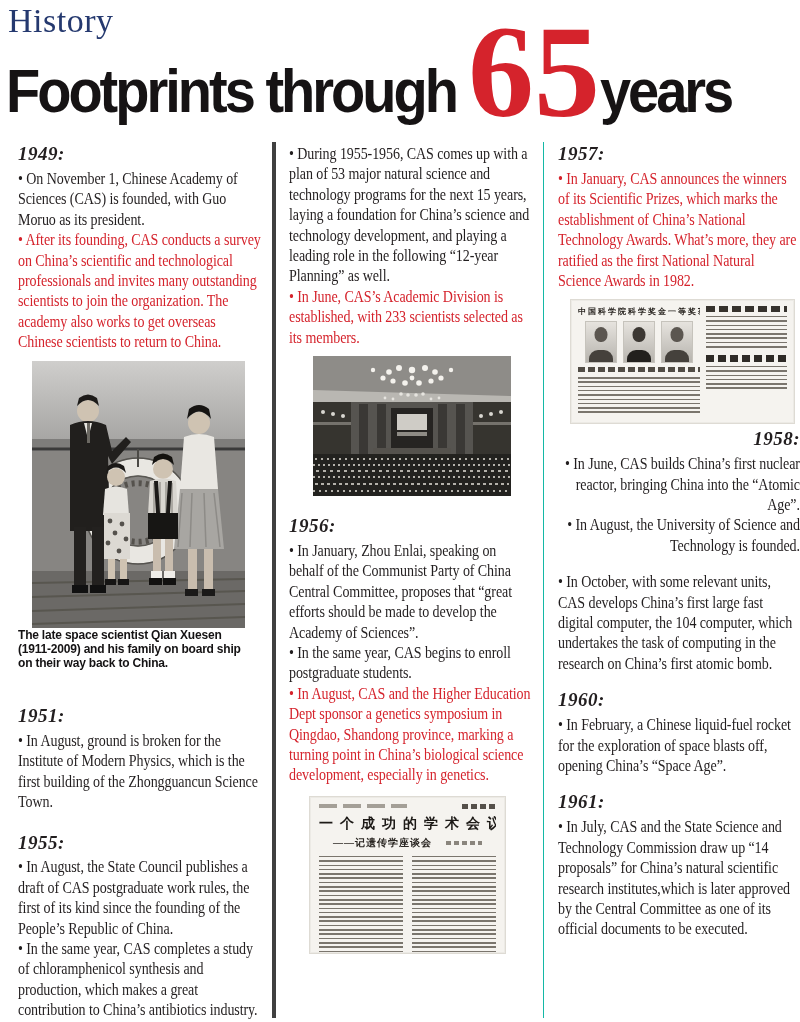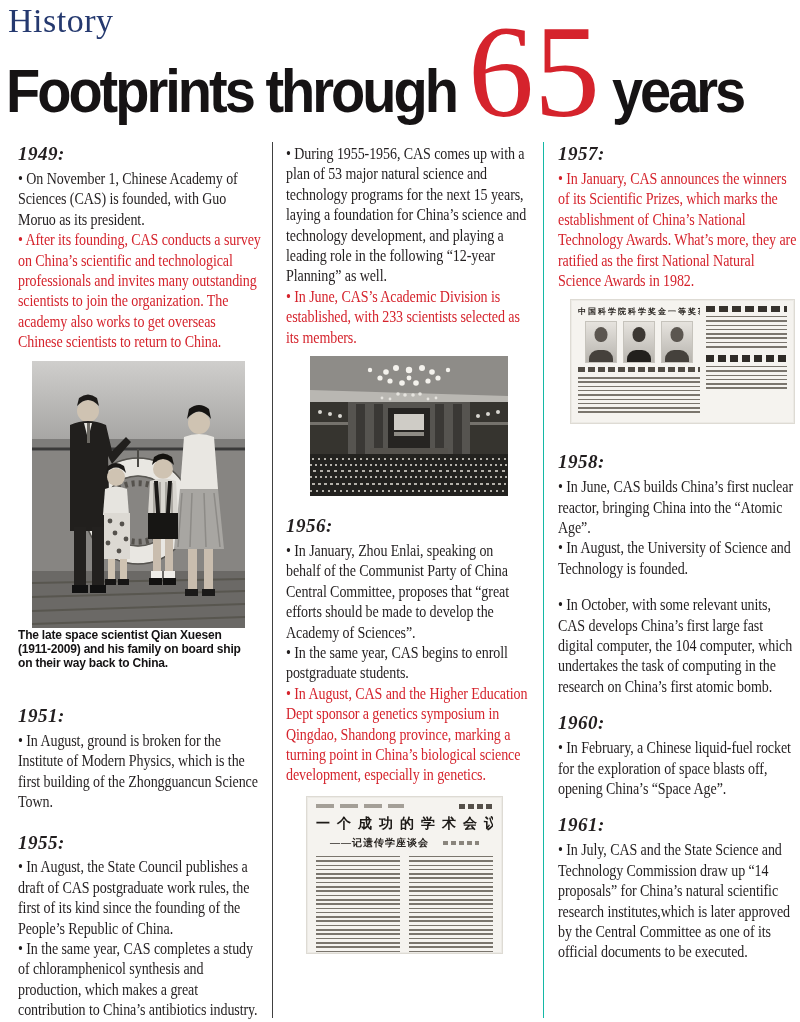--- a/index.html
+++ b/index.html
@@ -19,50 +19,50 @@
     position:absolute; left:6px; top:6px; height:124px;
     display:flex; align-items:flex-end; white-space:nowrap;
   }
   .title-part {
     font-family:"Liberation Sans", sans-serif; font-weight:800;
     font-size:56px; line-height:1; letter-spacing:-3px; color:#161314;
     transform:scaleY(1.08); transform-origin:0 100%;
     padding-bottom:8px;
   }
   .title-number {
-    font-family:"Liberation Serif", serif; font-weight:400;
+    font-family:"Liberation Serif", serif; font-weight:700;
     font-size:132px; line-height:0.88; color:#d5232c;
-    margin:0 12px 0 12px;
+    margin:0 0 0 12px;
     text-align:center;
   }
 
   
   .columns {
     position:absolute; left:18px; top:142px; width:784px; height:876px;
     display:flex; align-items:stretch;
   }
   .col { display:block; }
   .col-1 { width:244px; }
-  .col-2 { width:259px; margin-left:10px; border-left:1px solid #404040; padding-left:13px; }
+  .col-2 { width:259px; margin-left:10px; border-left:4px solid #404040; padding-left:13px; }
   .col-3 { width:257px; margin-left:12px; border-left:1px solid #14b8a6; padding-left:14px; }
 
   .year-heading {
     font:700 19px/1.1 "Liberation Serif", serif; font-style:italic;
     color:#221e1f; letter-spacing:0.5px; margin:0 0 4px 0;
   }
   p.body {
     font-size:16px; line-height:20.4px; margin:0;
     width:114%; transform:scaleX(0.877); transform-origin:0 0;
     letter-spacing:-0.1px;
   }
   p.red { color:#d5232c; }
 
   .mt2  { margin-top:2px; }
   .mt16 { margin-top:16px; }
-  .mt18 { margin-top:28px; }
+  .mt18 { margin-top:5px;text-align:right; }
   .mt20 { margin-top:20px; }
   .mt24 { margin-top:36px; }
 
   
   .family-photo { display:block; margin:8px 0 0 14px; }
   .photo-caption {
     font:700 12px/1.18 "Liberation Sans", sans-serif; color:#141213;
     letter-spacing:-0.2px; width:238px;
   }
   .hall-photo { display:block; margin:8px 0 0 24px; }

